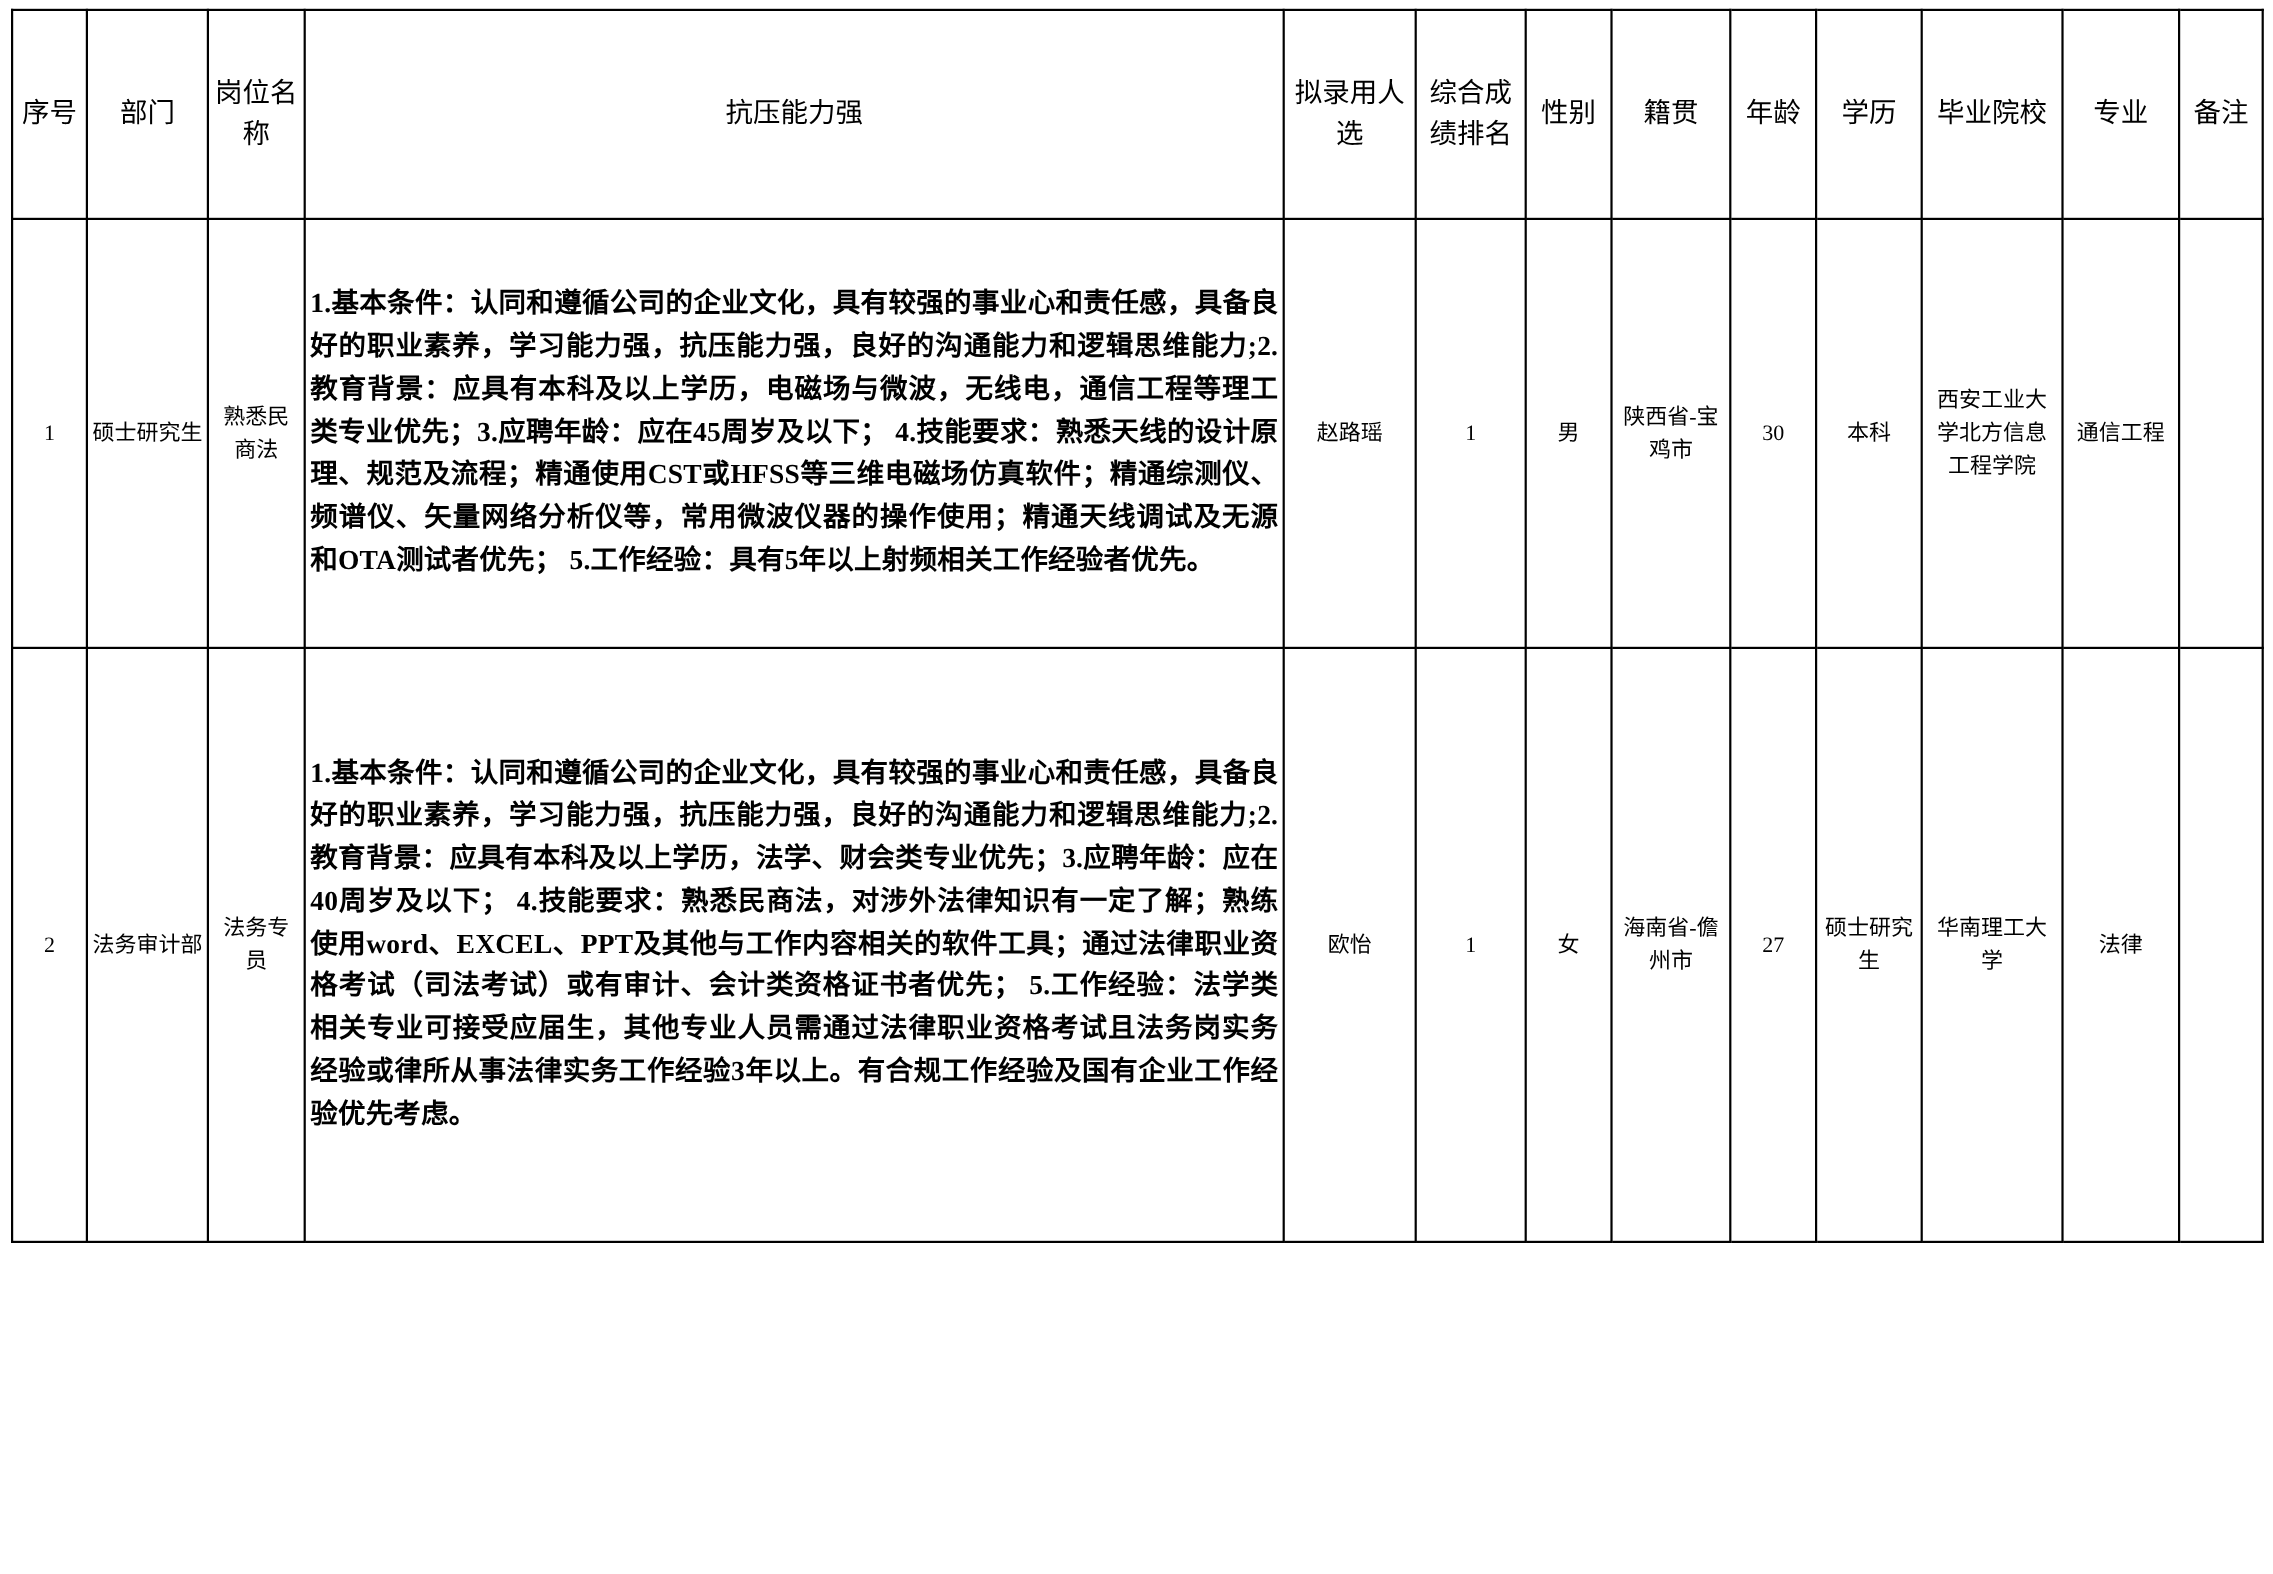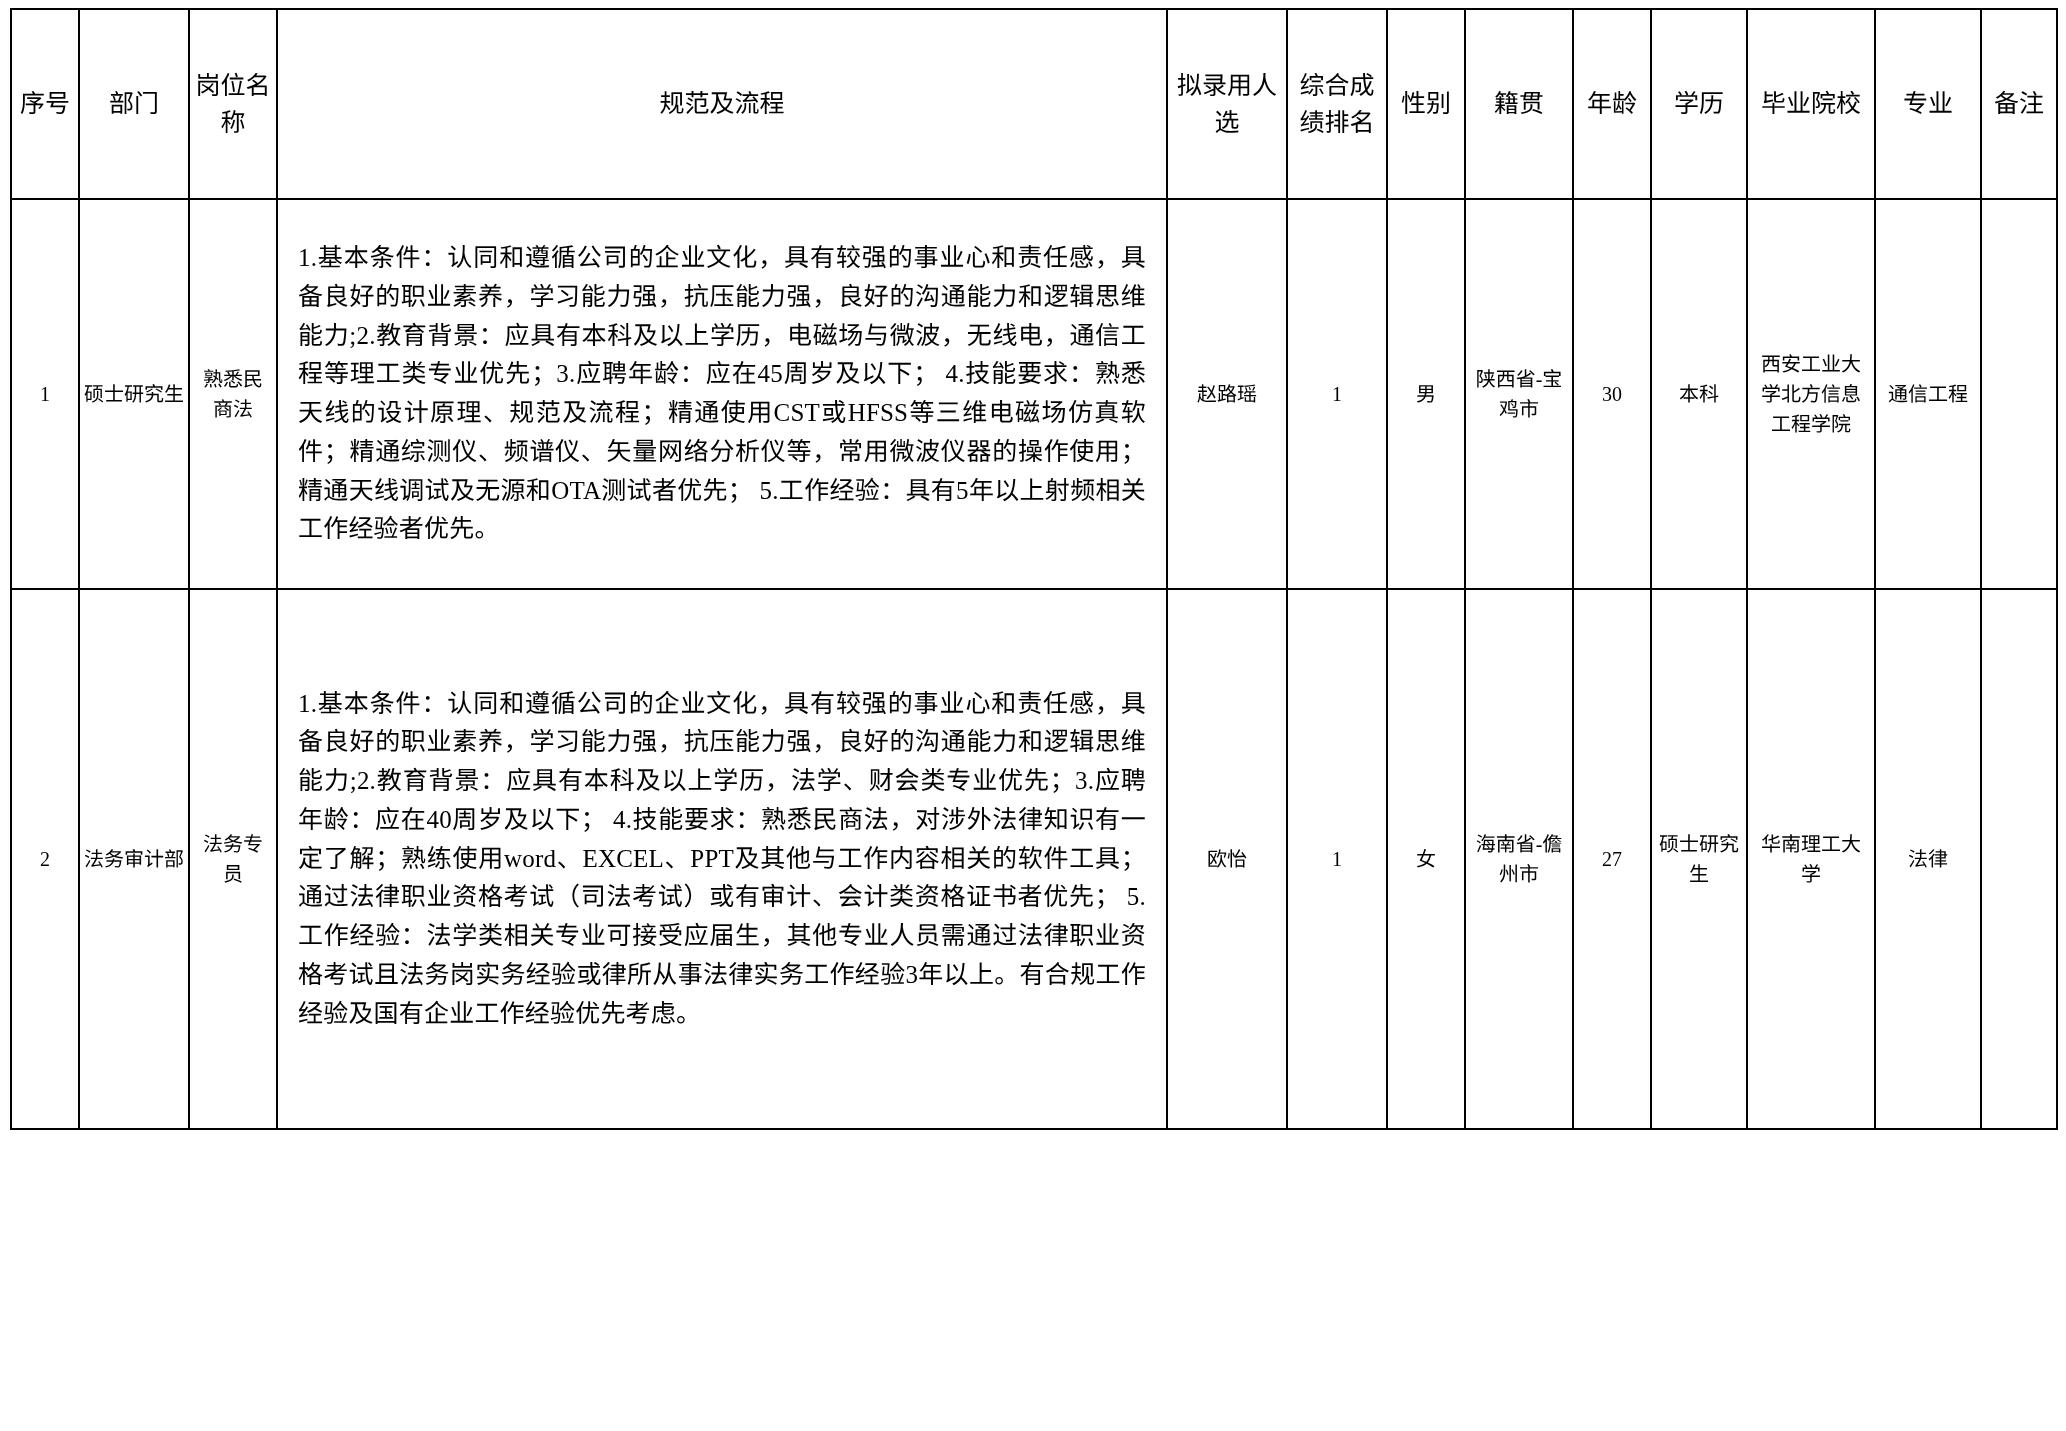--- a/index.html
+++ b/index.html
@@ -63,23 +63,24 @@
   }
   td.req-cell {
     text-align: left;
     vertical-align: middle;
     padding: 18px 16px 18px 18px;
     line-height: 2.12;
     font-size: 25px;
     letter-spacing: 0.2px;
   }
   td.req-cell .para {
-    margin: 16px;
+    margin: 0;
     text-align: justify;
     text-justify: inter-ideograph;
+    font-weight: bold;
   }
   .narrow {
     word-break: break-all;
   }
   th .hdr {
     display: block;
     line-height: 1.5;
   }
   tbody tr.row-1 td { height: 390px; }
   tbody tr.row-2 td { height: 540px; }
@@ -109,21 +110,21 @@
         <th>
             <span class="hdr">序号</span>
           </th>
         <th>
             <span class="hdr">部门</span>
           </th>
         <th>
             <span class="hdr narrow">岗位名称</span>
           </th>
         <th>
-            <span class="hdr">规范及流程</span>
+            <span class="hdr">抗压能力强</span>
           </th>
         <th>
             <span class="hdr narrow">拟录用人选</span>
           </th>
         <th>
             <span class="hdr narrow">综合成绩排名</span>
           </th>
         <th>
             <span class="hdr narrow">性别</span>
           </th>

